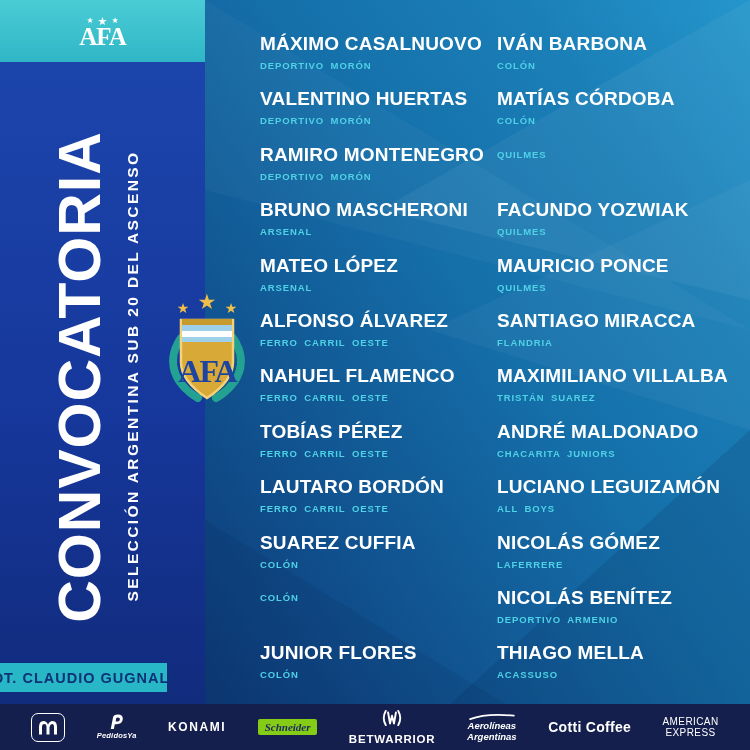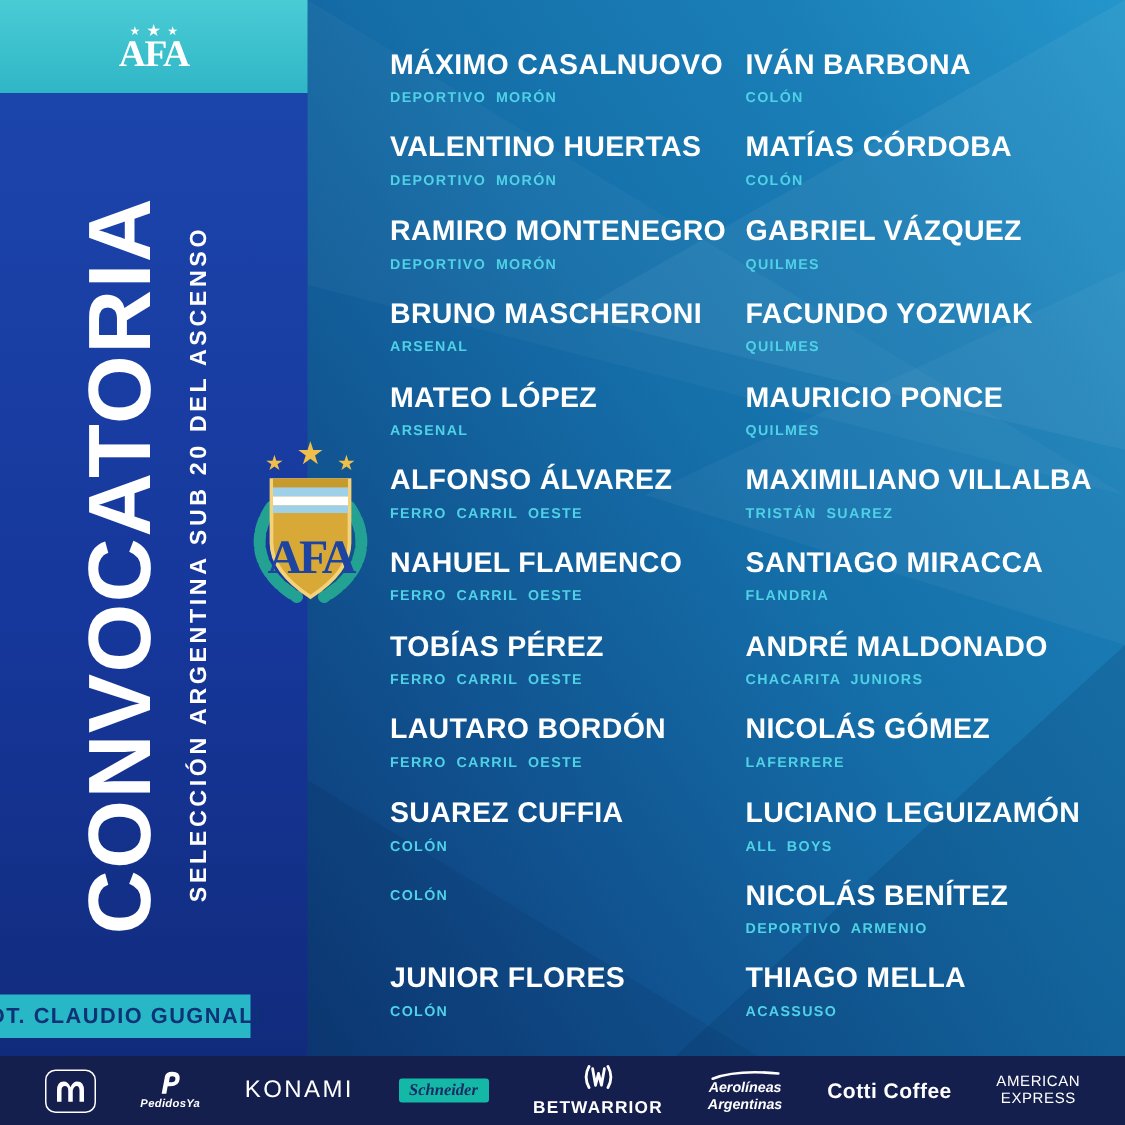--- a/index.html
+++ b/index.html
@@ -59,22 +59,22 @@
   .p-club{display:block;margin-top:5px;color:#4fd2e6;font-weight:bold;font-size:9.5px;line-height:12px;letter-spacing:0.9px;word-spacing:3px;white-space:nowrap;}
 
   
   .sponsor-bar{
     position:absolute;left:0;top:704px;width:750px;height:46px;background:#151f4d;
     display:flex;align-items:center;justify-content:space-evenly;z-index:7;color:#fff;
   }
   .sp{display:flex;flex-direction:column;align-items:center;justify-content:center;gap:1px;}
   .mcd-box{width:32px;height:27px;border:1.5px solid #fff;border-radius:7px;display:flex;align-items:center;justify-content:center;}
   .py-text{font-size:7.5px;font-style:italic;font-weight:bold;letter-spacing:0.2px;}
-  .konami-text{font-size:16px;font-weight:normal;letter-spacing:1.6px;text-align:right;}
-  .schneider-box{background:#14b8a6;color:#1c2b63;border-radius:2px;padding:2px 7px;
+  .konami-text{font-size:12px;font-weight:bold;letter-spacing:1.6px;text-align:right;}
+  .schneider-box{background:#84cc16;color:#1c2b63;border-radius:2px;padding:2px 7px;
     font-family:"Liberation Serif",serif;font-weight:bold;font-style:italic;font-size:11px;}
   .bw{flex-direction:column;gap:6px;}
   .bw-text{font-size:11.5px;font-weight:bold;letter-spacing:0.8px;}
   .aa-text{font-size:9.5px;font-style:italic;font-weight:bold;line-height:9.5px;text-align:center;}
   .cotti-text{font-size:14px;font-weight:bold;letter-spacing:0.3px;}
   .amex-text{font-size:10px;font-weight:normal;line-height:9.5px;letter-spacing:0.4px;text-align:center;}
 </style>
 </head>
 <body>
 
@@ -170,50 +170,49 @@
   <div class="col col2">
     <div class="p-row">
         <span class="p-name">IVÁN BARBONA</span>
         <span class="p-club">COLÓN</span>
       </div>
     <div class="p-row">
         <span class="p-name">MATÍAS CÓRDOBA</span>
         <span class="p-club">COLÓN</span>
       </div>
     <div class="p-row">
-        <span class="p-name">GABRIEL VÁZQUEZ</span>
         <span class="p-club">QUILMES</span>
       </div>
     <div class="p-row">
         <span class="p-name">FACUNDO YOZWIAK</span>
         <span class="p-club">QUILMES</span>
       </div>
     <div class="p-row">
         <span class="p-name">MAURICIO PONCE</span>
         <span class="p-club">QUILMES</span>
       </div>
     <div class="p-row">
+        <span class="p-name">SANTIAGO MIRACCA</span>
+        <span class="p-club">FLANDRIA</span>
+      </div>
+    <div class="p-row">
         <span class="p-name">MAXIMILIANO VILLALBA</span>
         <span class="p-club">TRISTÁN SUAREZ</span>
       </div>
     <div class="p-row">
-        <span class="p-name">SANTIAGO MIRACCA</span>
-        <span class="p-club">FLANDRIA</span>
-      </div>
-    <div class="p-row">
         <span class="p-name">ANDRÉ MALDONADO</span>
         <span class="p-club">CHACARITA JUNIORS</span>
       </div>
     <div class="p-row">
+        <span class="p-name">LUCIANO LEGUIZAMÓN</span>
+        <span class="p-club">ALL BOYS</span>
+      </div>
+    <div class="p-row">
         <span class="p-name">NICOLÁS GÓMEZ</span>
         <span class="p-club">LAFERRERE</span>
-      </div>
-    <div class="p-row">
-        <span class="p-name">LUCIANO LEGUIZAMÓN</span>
-        <span class="p-club">ALL BOYS</span>
       </div>
     <div class="p-row">
         <span class="p-name">NICOLÁS BENÍTEZ</span>
         <span class="p-club">DEPORTIVO ARMENIO</span>
       </div>
     <div class="p-row">
         <span class="p-name">THIAGO MELLA</span>
         <span class="p-club">ACASSUSO</span>
       </div>
   </div>

